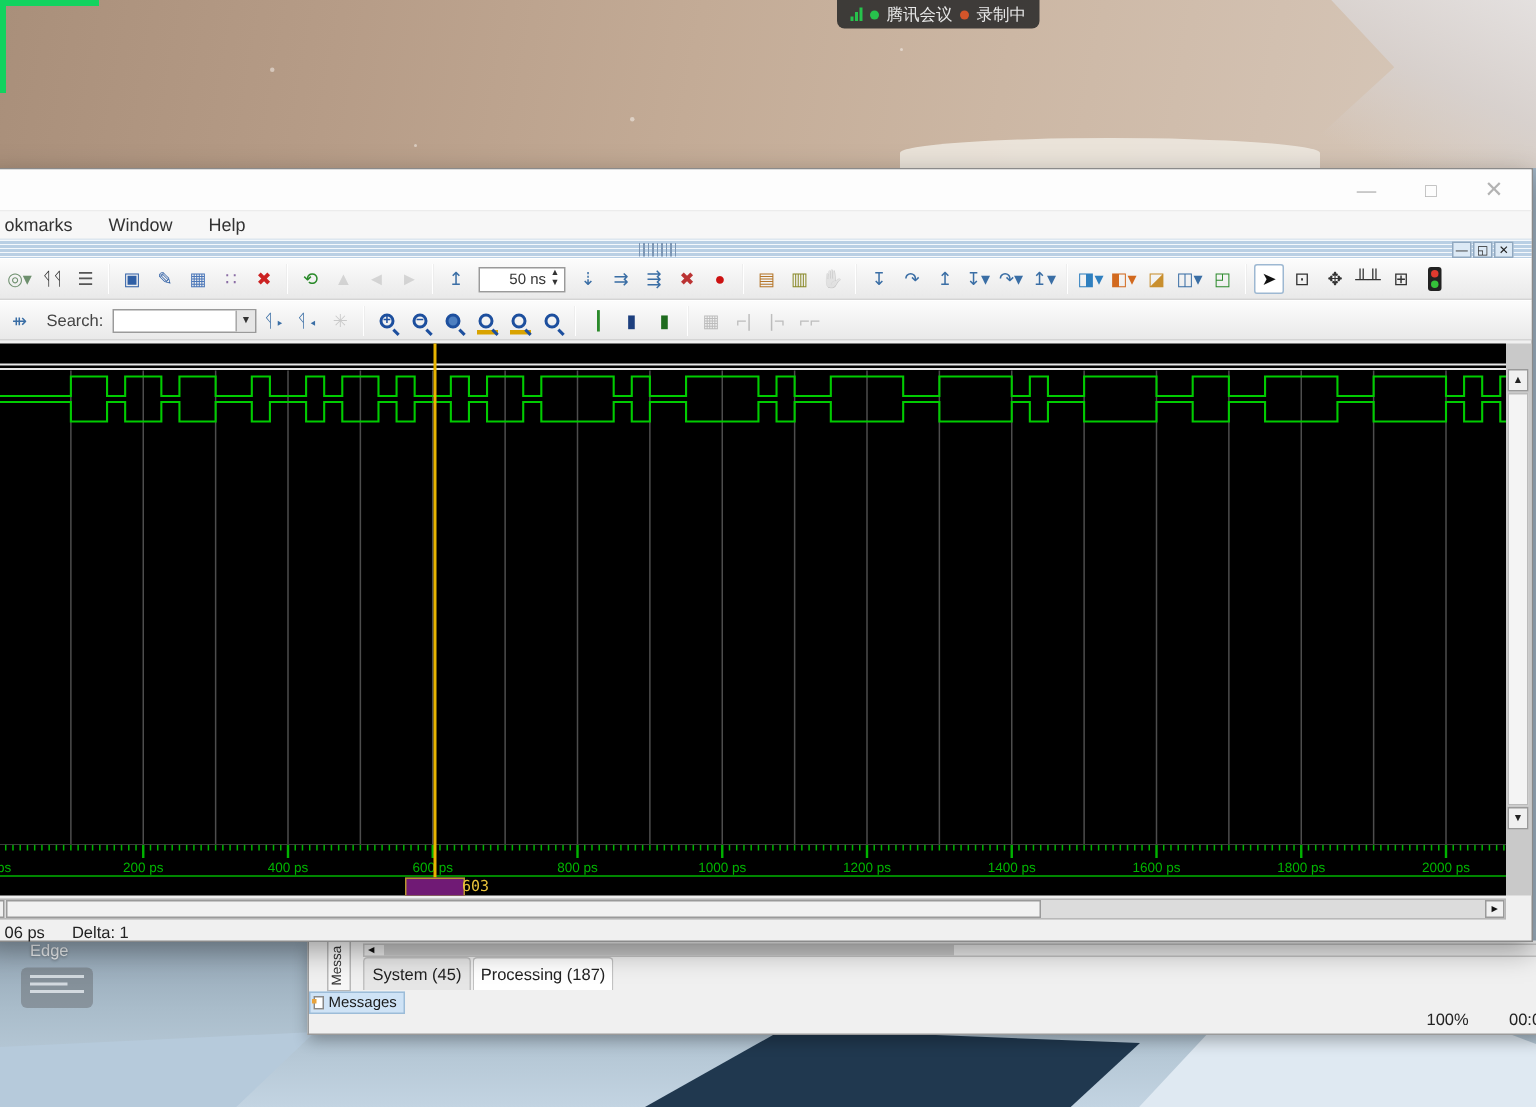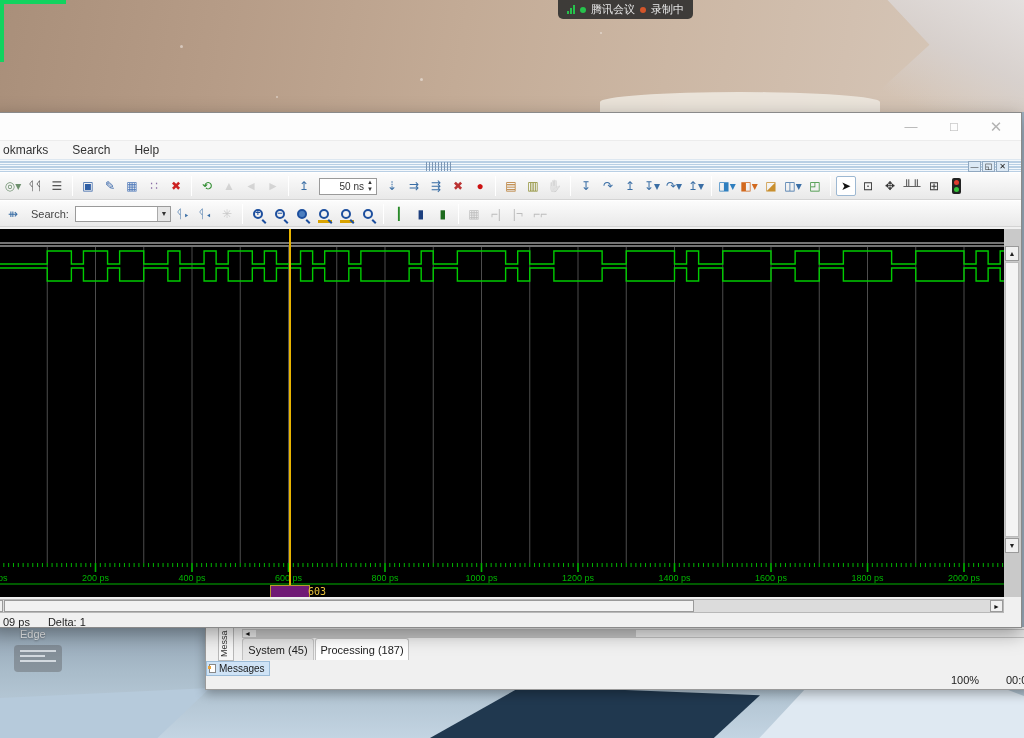--- a/index.html
+++ b/index.html
@@ -176,21 +176,21 @@
   </div>
 
   <div id="wwin" class="abs">
     <div id="titlebar" class="abs">
       <span class="winbtn" style="right:95px">—</span>
       <span class="winbtn" style="right:52px">□</span>
       <span class="winbtn" style="right:10px;font-size:15px">✕</span>
     </div>
     <div id="menubar" class="abs">
       <span>okmarks</span>
-      <span>Search</span>
+      <span>Window</span>
       <span>Help</span>
     </div>
     <div id="stripebar" class="abs">
       <div id="grip" class="abs"></div>
       <span class="panebtn" style="right:40px">—</span>
       <span class="panebtn" style="right:26px">◱</span>
       <span class="panebtn" style="right:12px">✕</span>
     </div>
 
     <div id="trow1" class="toolrow abs">
@@ -673,18 +673,18 @@
       <div class="scrbtn" style="top:309px">▼</div>
     </div>
 
     <div id="hscroll" class="abs">
       <div class="hbtn" style="left:0">◄</div>
       <div id="hthumb"></div>
       <div class="hbtn" style="left:1000px">►</div>
     </div>
 
     <div id="wstatus" class="abs">
-      <span>09 ps</span>
+      <span>06 ps</span>
       <span>Delta: 1</span>
     </div>
   </div>
 
 </div>
 
 </body></html>

